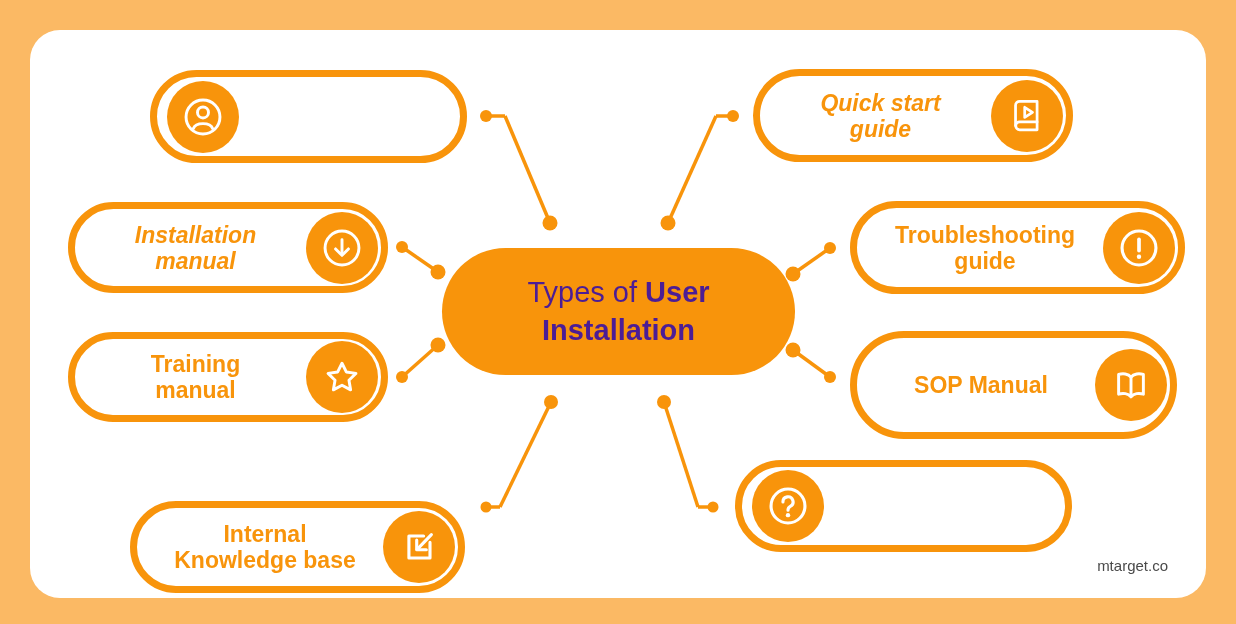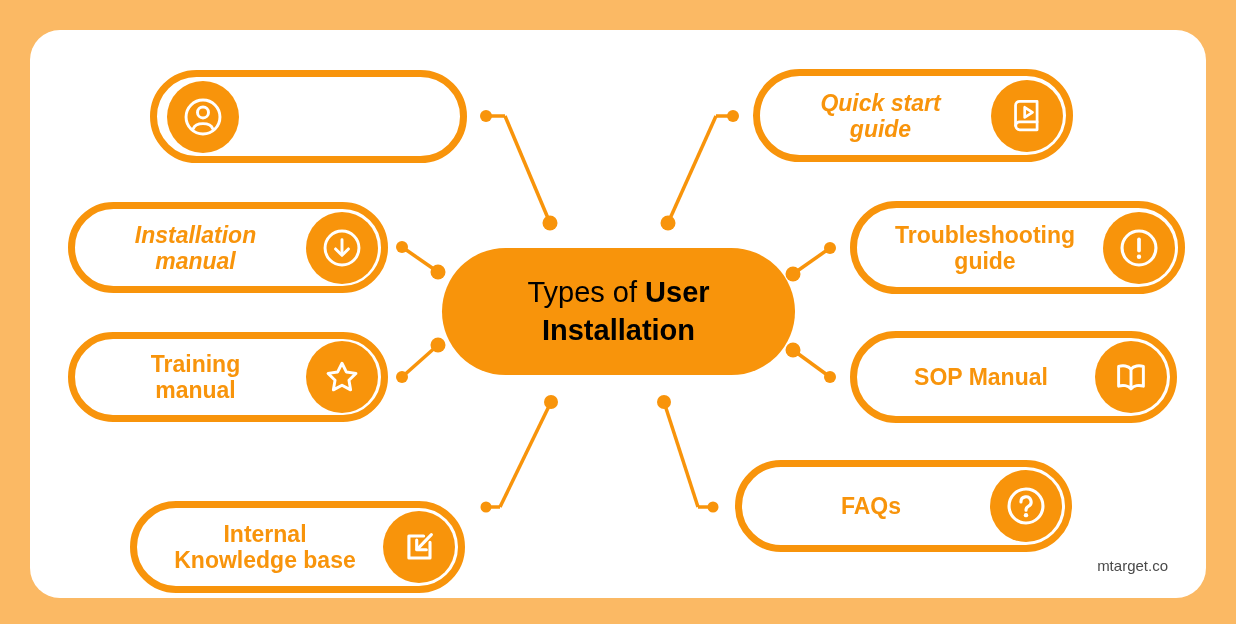--- a/index.html
+++ b/index.html
@@ -41,33 +41,33 @@
   }
   .icon-circle svg{stroke:#fff;fill:none;stroke-linecap:round;stroke-linejoin:round;}
 
   
   .p1{left:150px;top:70px;width:317px;height:93px;}
   .p2{left:68px;top:202px;width:320px;height:91px;}
   .p3{left:68px;top:332px;width:320px;height:90px;}
   .p4{left:130px;top:460px;width:335px;height:92px;margin-top:41px;}
   .p5{left:753px;top:69px;width:320px;height:93px;font-style:italic;}
   .p6{left:850px;top:201px;width:335px;height:93px;}
-  .p7{left:850px;top:331px;width:327px;height:92px;justify-content:flex-end;}
+  .p7{left:850px;top:331px;width:327px;height:108px;justify-content:flex-end;}
   .p8{left:735px;top:460px;width:337px;height:92px;}
   .p2 .lbl-cap{max-width:160px;font-style:italic;}
   .p3 .lbl-cap{max-width:110px;}
   .p4 .lbl-cap{max-width:195px;}
   .p5 .lbl-cap{max-width:150px;}
   .p6 .lbl-cap{max-width:205px;}
 
   .center-node{
     position:absolute;left:442px;top:248px;width:353px;height:127px;
     background:var(--orange);border-radius:64px;
     display:flex;flex-direction:column;align-items:center;justify-content:center;
-    color:#000000;font-size:29px;line-height:1.28;text-align:center;
+    color:#4c1d95;font-size:29px;line-height:1.28;text-align:center;
   }
   .center-node .bold{font-weight:bold;}
 
   .watermark{
     position:absolute;top:557px;right:68px;
     color:var(--gray);font-size:15px;
   }
 </style>
 </head>
 <body>
@@ -196,21 +196,20 @@
   <div class="pill-label"><span class="lbl-cap">SOP Manual</span></div>
   <div class="icon-circle">
     <svg width="44" height="44" viewBox="0 0 48 48" stroke-width="3.2">
       <path d="M24 15.5 C21 11.5 15 11 10.5 12.5 V34 C15 32.5 21 33 24 37 C27 33 33 32.5 37.5 34 V12.5 C33 11 27 11.5 24 15.5 Z"></path>
       <line x1="24" y1="15.5" x2="24" y2="36"></line>
     </svg>
   </div>
 </div>
 
 <div class="pill p8">
-  <div class="pill-label"><span class="lbl-cap">FAQs</span></div>
   <div class="icon-circle">
     <svg width="44" height="44" viewBox="0 0 48 48" stroke-width="3.4">
       <circle cx="24" cy="24" r="18.5"></circle>
       <path d="M18.5 19.5 a5.5 5.5 0 1 1 8 4.9 c-1.8 0.95 -2.5 2.1 -2.5 4.1"></path>
       <circle cx="24" cy="34" r="2.4" fill="#fff" stroke="none"></circle>
     </svg>
   </div>
 </div>
 
 <div class="watermark">mtarget.co</div>

